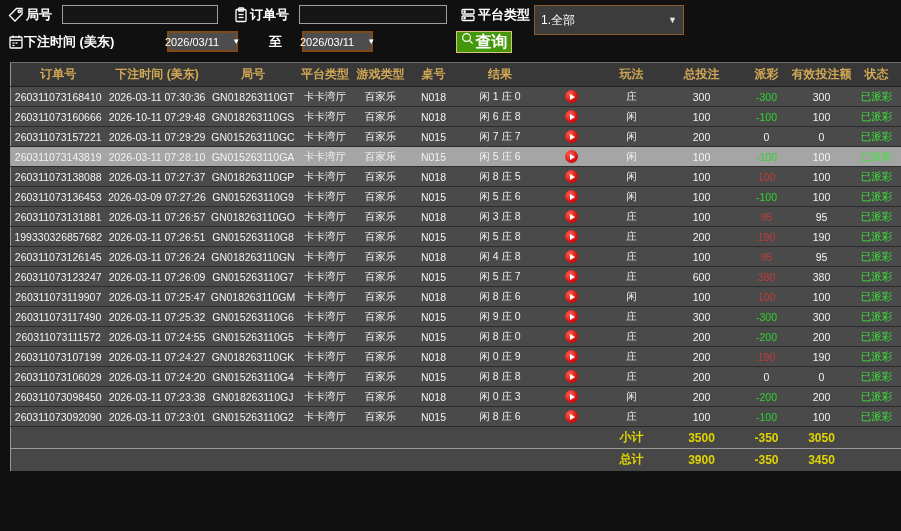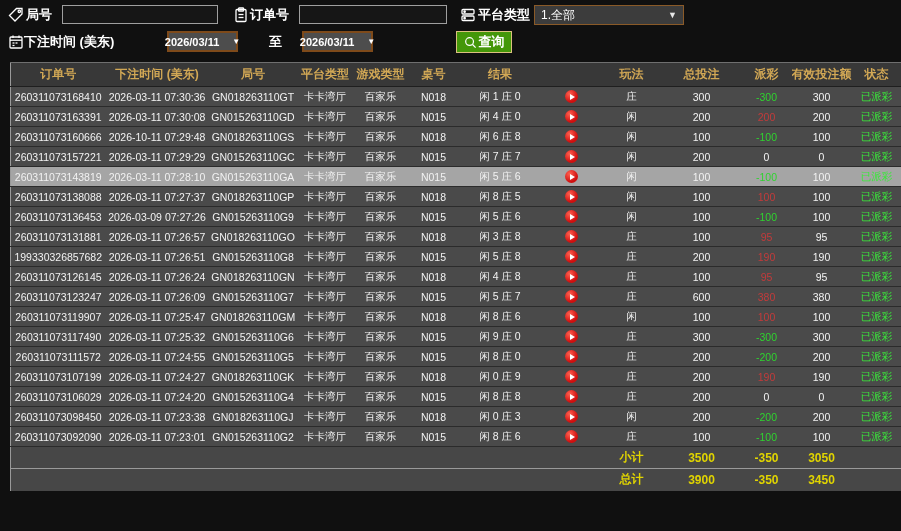--- a/index.html
+++ b/index.html
@@ -16,34 +16,34 @@
   .filters .icon { position:absolute; width:16px; height:16px; display:inline-block; }
   .flabel { position:absolute; font-size:13px; font-weight:bold; color:#ffffff; line-height:20px; white-space:nowrap; }
   .txt {
     position:absolute; height:19px; background:#161616;
     border:1px solid #9f9f9f; color:#e8e8e8; font-size:12px; padding:0 4px;
     font-family:"Liberation Sans","DejaVu Sans",sans-serif;
   }
   .select {
     position:absolute; height:20px; background:#3c3c3c;
     border:1px solid #8a5a28; color:#ffffff; font-size:12px;
-    display:flex; align-items:center; padding:4px 6px; cursor:default;
+    display:flex; align-items:center; padding:14px 6px; cursor:default;
   }
   .select .arr { margin-left:auto; font-size:9px; color:#e8e8e8; }
   .dateselect {
     position:absolute; height:21px; width:71px; background:#4d4d4d;
-    border:2px solid #7e4a1a; color:#ffffff; font-size:11px; font-weight:bold;
+    border:2px solid #7e4a1a; color:#ffffff; font-size:11px; font-weight:normal;
     display:flex; align-items:center; justify-content:center; gap:13px;
   }
   .dateselect .arr { font-size:8px; }
   .search {
     position:absolute; height:22px; width:56px;
     background:var(--button-green); border:1px solid #dcc07f;
-    color:#ffffff; font-size:13px; font-weight:bold;
-    display:flex; align-items:center; justify-content:center; gap:2px; cursor:pointer;
+    color:#ffffff; font-size:16px; font-weight:bold;
+    display:flex; justify-content:center; gap:2px; cursor:pointer;
     font-family:"Liberation Sans","DejaVu Sans",sans-serif;
   }
   .search svg { width:13px; height:13px; }
 
   
   .i-tag { left:8px; top:7px; }
   .l-round { left:26px; top:5px; }
   .in-round { left:62px; top:5px; width:156px; }
   .i-clip { left:233px; top:7px; }
   .l-order { left:250px; top:5px; }
@@ -210,35 +210,20 @@
           <td>N018</td>
           <td>闲 1 庄 0</td>
           <td><span class="play-btn"><span class="tri"></span></span></td>
           <td>庄</td>
           <td>300</td>
           <td class="neg">-300</td>
           <td>300</td>
           <td class="status">已派彩</td>
         </tr>
         <tr>
-          <td>260311073163391</td>
-          <td>2026-03-11 07:30:08</td>
-          <td>GN015263110GD</td>
-          <td>卡卡湾厅</td>
-          <td>百家乐</td>
-          <td>N015</td>
-          <td>闲 4 庄 0</td>
-          <td><span class="play-btn"><span class="tri"></span></span></td>
-          <td>闲</td>
-          <td>200</td>
-          <td class="pos">200</td>
-          <td>200</td>
-          <td class="status">已派彩</td>
-        </tr>
-        <tr>
           <td>260311073160666</td>
           <td>2026-10-11 07:29:48</td>
           <td>GN018263110GS</td>
           <td>卡卡湾厅</td>
           <td>百家乐</td>
           <td>N018</td>
           <td>闲 6 庄 8</td>
           <td><span class="play-btn"><span class="tri"></span></span></td>
           <td>闲</td>
           <td>100</td>

